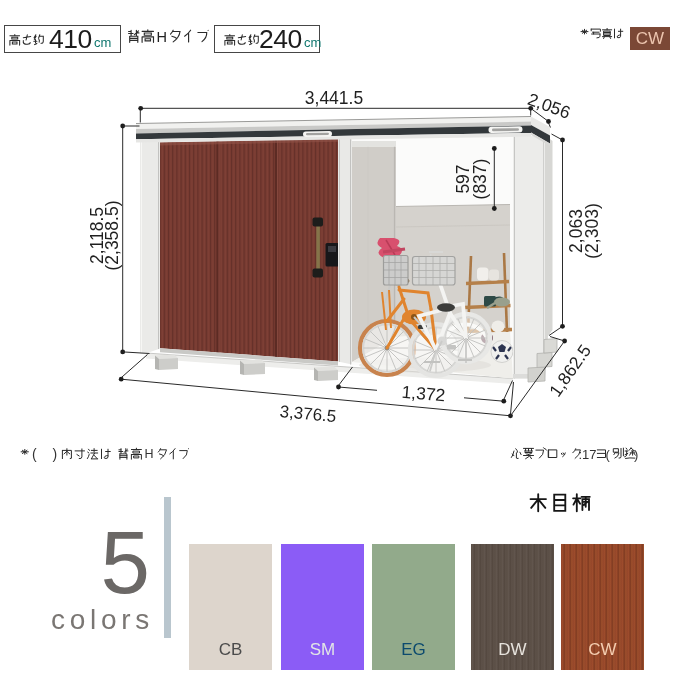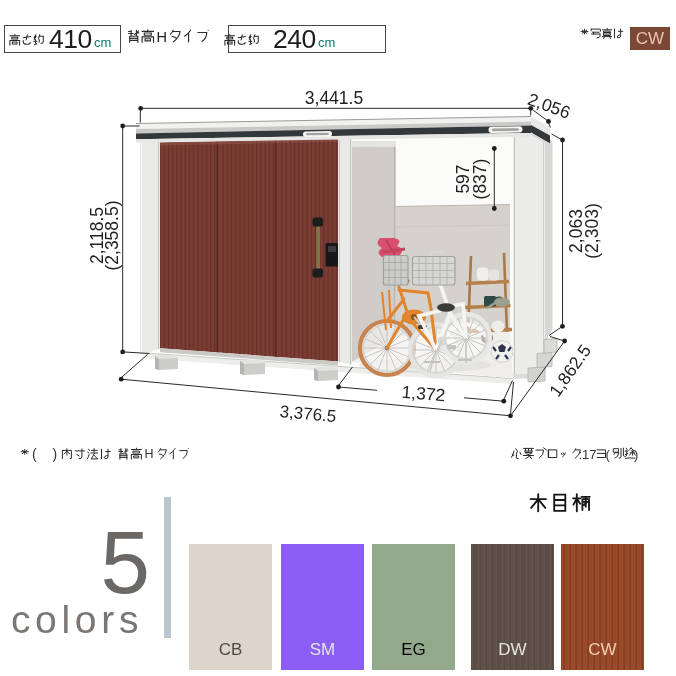--- a/index.html
+++ b/index.html
@@ -6,43 +6,43 @@
 .hbox{position:absolute;top:25px;height:28px;border:1px solid #464646;background:#fff}
 .hbox .num{position:absolute;left:44px;top:0px;font-size:26.5px;line-height:27px;color:#1c1c1c;letter-spacing:-0.5px}
 .hbox .cm{position:absolute;left:89px;bottom:2px;font-size:13px;line-height:15px;color:#0f766e}
 .sw{position:absolute;top:544px;width:83px;height:126px}
 .sw span{position:absolute;bottom:12px;left:0;right:0;text-align:center;font-size:17px;line-height:17px}
 </style></head><body>
 <div class="hbox" style="left:4px;width:117px">
     <span class="num">410</span>
     <span class="cm">cm</span>
   </div>
-<div class="hbox" style="left:228px;width:158px">
+<div class="hbox" style="left:214px;width:106px">
     <span class="num">240</span>
     <span class="cm">cm</span>
   </div>
 <div class="abs" style="left:156.5px;top:29px;font-size:14.5px;color:#222">H</div>
 <div class="abs" style="left:630px;top:27px;width:40px;height:23px;background:#7b4836;color:#ecc4ae;font-size:17px;text-align:center;line-height:23px">CW</div>
 <div class="abs" style="left:32px;top:446px;font-size:14px;color:#333">(</div>
 <div class="abs" style="left:52.5px;top:446px;font-size:14px;color:#333">)</div>
 <div class="abs" style="left:144.5px;top:447px;font-size:12.5px;color:#333">H</div>
 <div class="abs" style="left:578.5px;top:447px;font-size:13px;color:#333">:17</div>
 <div class="abs" style="left:605.5px;top:446.5px;font-size:13px;color:#333">(</div>
 <div class="abs" style="left:634px;top:446.5px;font-size:13px;color:#333">)</div>
 <div class="abs" style="left:0;top:531px;width:150px;text-align:right;font-size:89px;line-height:63px;color:#6b6866">5</div>
-<div class="abs" style="left:0;top:601.5px;width:154px;text-align:center;font-size:39px;line-height:35px;color:#7a7673;letter-spacing:4.7px">colors</div>
+<div class="abs" style="left:0;top:601.5px;width:154px;text-align:right;font-size:28px;line-height:35px;color:#7a7673;letter-spacing:4.7px">colors</div>
 <div class="abs" style="left:164px;top:497px;width:7px;height:141px;background:#b9c6ce"></div>
 <div class="sw" style="left:189px;background:#ddd5cc">
     <span style="color:#4b4b4b">CB</span>
   </div>
 <div class="sw" style="left:281px;background:#8b5cf6">
     <span style="color:#e2e5e6">SM</span>
   </div>
 <div class="sw" style="left:372px;background:#92aa8b">
-    <span style="color:#000000">EG</span>
+    <span style="color:#0c4a6e">EG</span>
   </div>
 <div class="sw" style="left:471px;background:repeating-linear-gradient(90deg,#5b4f45 0px,#635750 2px,#52463d 3px,#5f534b 5px,#584c43 6px)">
     <span style="color:#e7e3dd">DW</span>
   </div>
 <div class="sw" style="left:561px;background:repeating-linear-gradient(90deg,#93452a 0px,#a04e2c 2px,#7a3720 3px,#a2532e 5px,#8f4228 6px)">
     <span style="color:#f4cdb0">CW</span>
   </div>
 <svg class="abs" style="left:0;top:0;z-index:5" width="676" height="676" viewBox="0 0 676 676" font-family="Liberation Sans,sans-serif">
 <polygon points="545,135 552.5,141 552.5,330 548,336 545,378" fill="#d7d7d4"></polygon>
 <polygon points="146,353 513,378.5 513,384 146,358.5" fill="#ededeb"></polygon>

